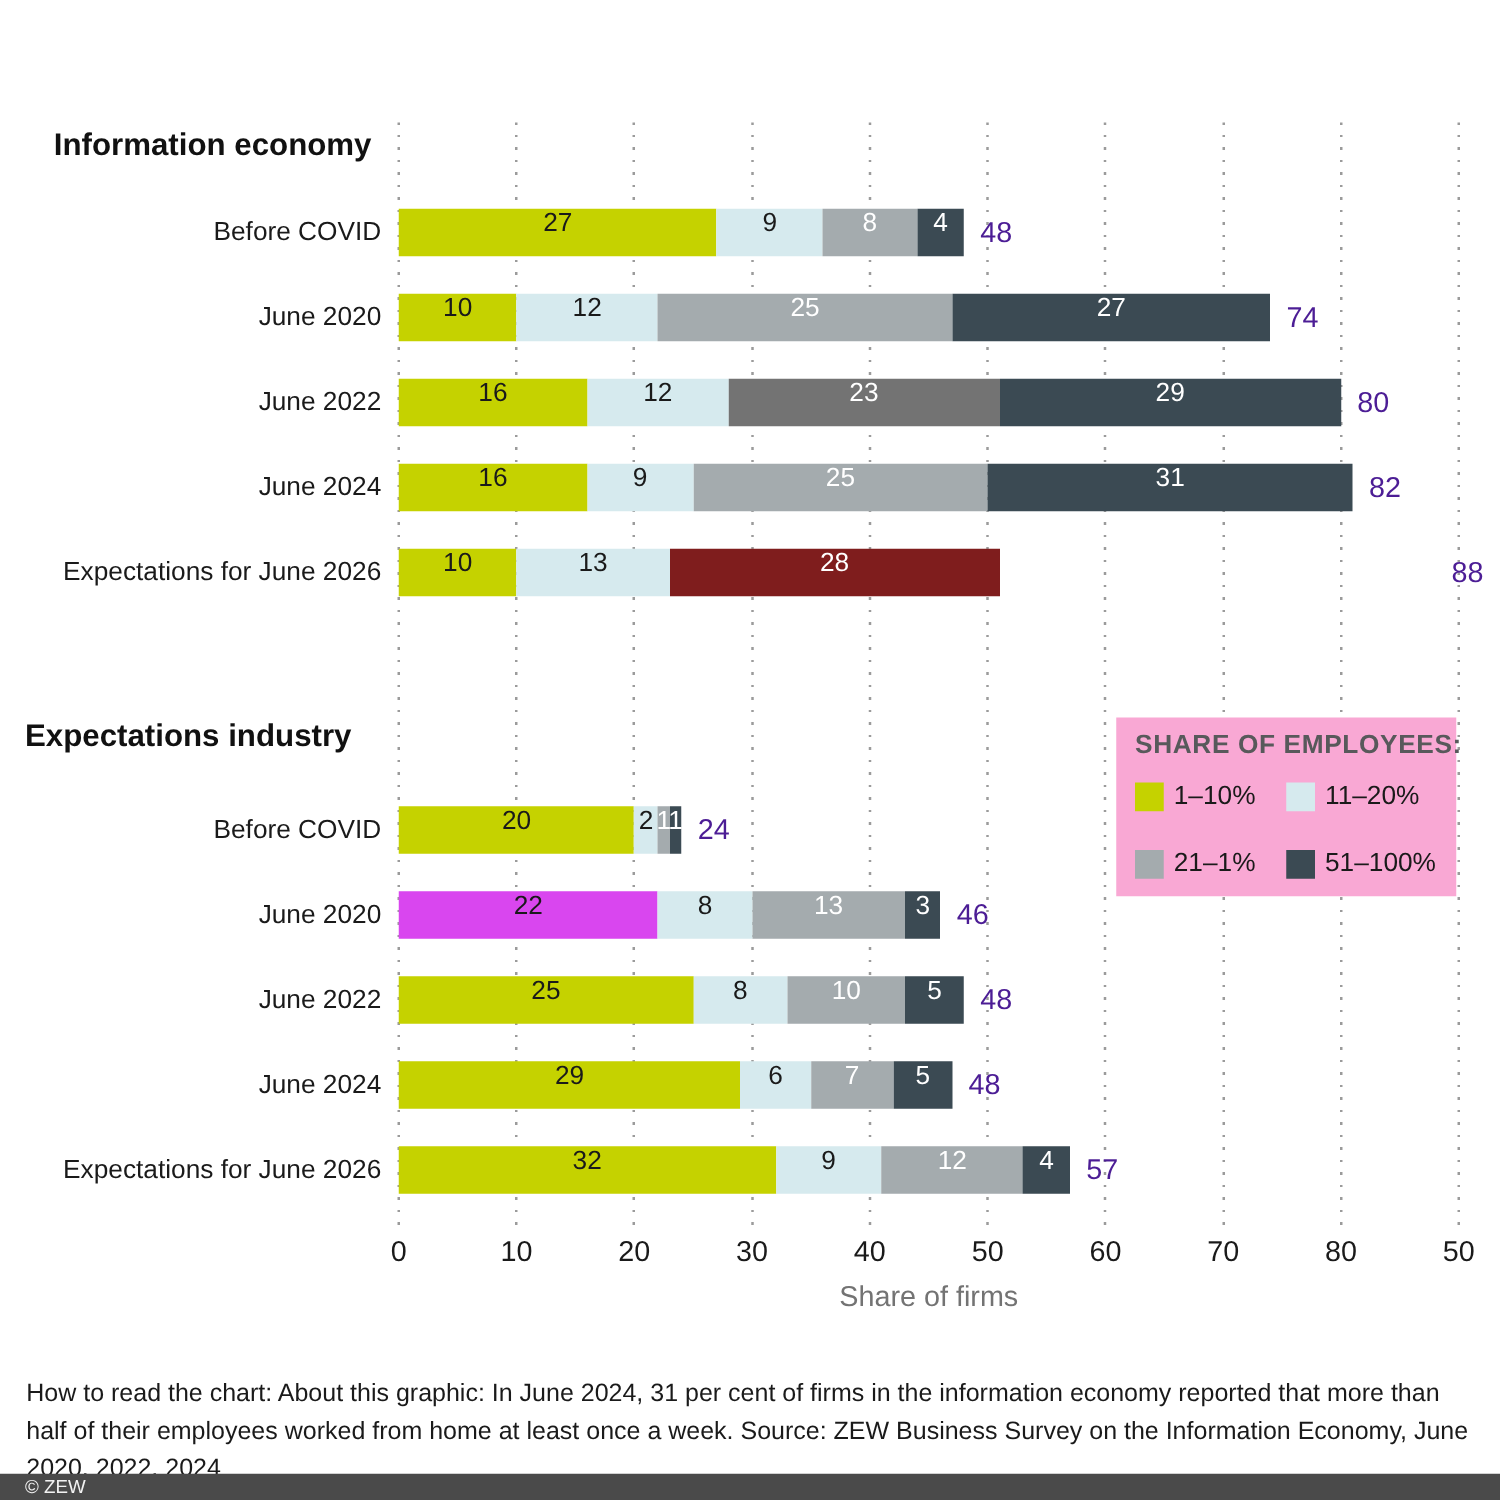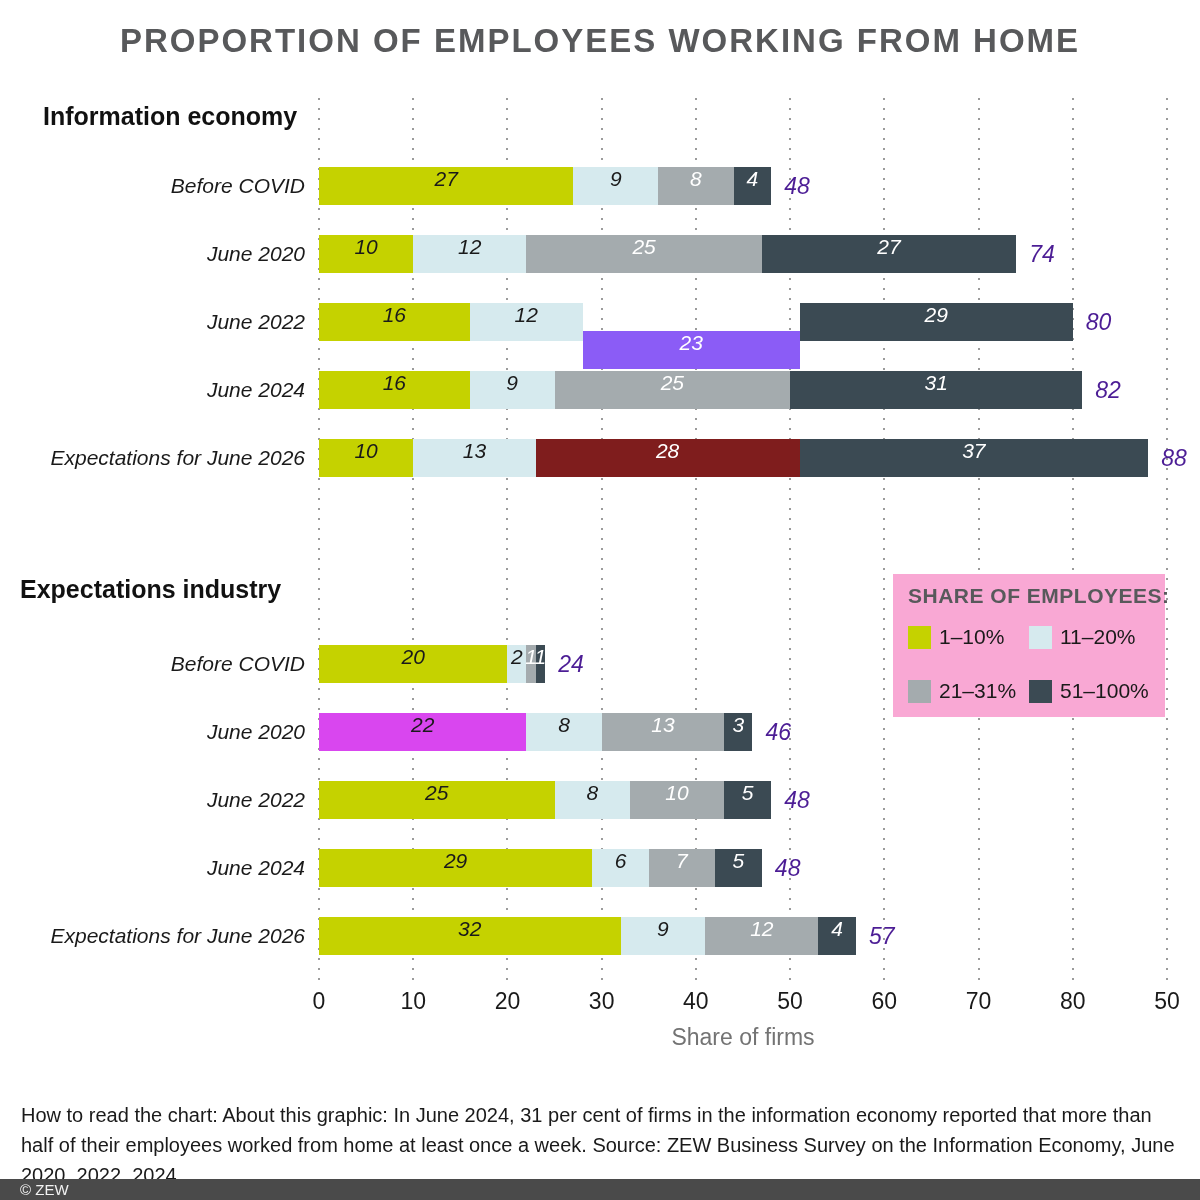--- a/index.html
+++ b/index.html
@@ -14,21 +14,21 @@
   .grid-layer{position:absolute;left:319px;top:98px;width:848px;height:885px;z-index:1;}
   .gridline{
     position:absolute;top:0;bottom:0;width:2px;
     background:repeating-linear-gradient(to bottom,#9b9b9b 0 2px,transparent 2px 10px);
   }
 
   .section-title{
     position:absolute;font-size:25px;font-weight:700;color:#111;white-space:nowrap;z-index:3;
   }
 
-  .bar-row{position:absolute;left:0;width:1200px;height:38px;z-index:2;font-style:italic;}
+  .bar-row{position:absolute;left:0;width:1200px;height:38px;z-index:2;}
   .row-label{
     position:absolute;left:0;width:305px;top:50%;transform:translateY(-50%);
     text-align:right;font-size:21px;color:#1a1a1a;white-space:nowrap;
   }
   .bar{position:absolute;left:319px;top:0;height:38px;display:flex;}
   .seg{
     height:38px;display:flex;align-items:flex-start;justify-content:center;
     font-size:21px;overflow:visible;white-space:nowrap;flex:0 0 auto;
   }
   .bar-total{
@@ -66,21 +66,20 @@
     position:absolute;left:0;top:1179px;width:1200px;height:21px;
     background:#4a4a4a;z-index:5;display:flex;align-items:center;
   }
   .copyright-text{margin-left:20px;font-size:15px;color:#f2f2f2;white-space:nowrap;}
 </style>
 </head>
 <body>
 
 <div class="stage">
 
-  <div class="chart-title">PROPORTION OF EMPLOYEES WORKING FROM HOME</div>
 
   <div class="grid-layer">
       <div class="gridline" style="left: -1px;"></div>
       <div class="gridline" style="left: 93.2222px;"></div>
       <div class="gridline" style="left: 187.444px;"></div>
       <div class="gridline" style="left: 281.667px;"></div>
       <div class="gridline" style="left: 375.889px;"></div>
       <div class="gridline" style="left: 470.111px;"></div>
       <div class="gridline" style="left: 564.333px;"></div>
       <div class="gridline" style="left: 658.556px;"></div>
@@ -128,21 +127,21 @@
       </div>
       <div class="bar-row" style="top: 303px;">
         <div class="row-label">June 2022</div>
         <div class="bar">
           <div class="seg" style="width: 150.756px; background: rgb(197, 210, 0); color: rgb(26, 26, 26);">
             <span>16</span>
           </div>
           <div class="seg" style="width: 113.067px; background: rgb(214, 234, 238); color: rgb(26, 26, 26);">
             <span>12</span>
           </div>
-          <div class="seg" style="width: 216.711px; background: #8b5cf6; color: rgb(255, 255, 255); margin-top: 28px;">
+          <div class="seg" style="width: 216.711px; background: #737373; color: rgb(255, 255, 255);">
             <span>23</span>
           </div>
           <div class="seg" style="width: 273.244px; background: rgb(59, 74, 83); color: rgb(255, 255, 255);">
             <span>29</span>
           </div>
         </div>
         <div class="bar-total" style="left: 1085.78px;">80</div>
       </div>
       <div class="bar-row" style="top: 371px;">
         <div class="row-label">June 2024</div>
@@ -166,23 +165,20 @@
         <div class="row-label">Expectations for June 2026</div>
         <div class="bar">
           <div class="seg" style="width: 94.2222px; background: rgb(197, 210, 0); color: rgb(26, 26, 26);">
             <span>10</span>
           </div>
           <div class="seg" style="width: 122.489px; background: rgb(214, 234, 238); color: rgb(26, 26, 26);">
             <span>13</span>
           </div>
           <div class="seg" style="width: 263.822px; background: #7f1d1d; color: rgb(255, 255, 255);">
             <span>28</span>
-          </div>
-          <div class="seg" style="width: 348.622px; background: rgb(59, 74, 83); color: rgb(255, 255, 255);">
-            <span>37</span>
           </div>
         </div>
         <div class="bar-total" style="left: 1161.16px;">88</div>
       </div>
       <div class="section-title" style="left: 20px; top: 575px;">Expectations industry</div>
       <div class="bar-row" style="top: 645px;">
         <div class="row-label">Before COVID</div>
         <div class="bar">
           <div class="seg" style="width: 188.444px; background: rgb(197, 210, 0); color: rgb(26, 26, 26);">
             <span>20</span>
@@ -279,21 +275,21 @@
         <div class="legend-item">
           <span class="legend-swatch" style="background: rgb(197, 210, 0);"></span>
           <span class="legend-item-label">1–10%</span>
         </div>
         <div class="legend-item">
           <span class="legend-swatch" style="background: rgb(214, 234, 238);"></span>
           <span class="legend-item-label">11–20%</span>
         </div>
         <div class="legend-item">
           <span class="legend-swatch" style="background: rgb(164, 171, 174);"></span>
-          <span class="legend-item-label">21–31%</span>
+          <span class="legend-item-label">21–1%</span>
         </div>
         <div class="legend-item">
           <span class="legend-swatch" style="background: rgb(59, 74, 83);"></span>
           <span class="legend-item-label">51–100%</span>
         </div>
       </div>
   </div>
 
   <div class="x-axis" id="x-axis">
       <span class="x-tick-label" style="left: 0px;">0</span>

